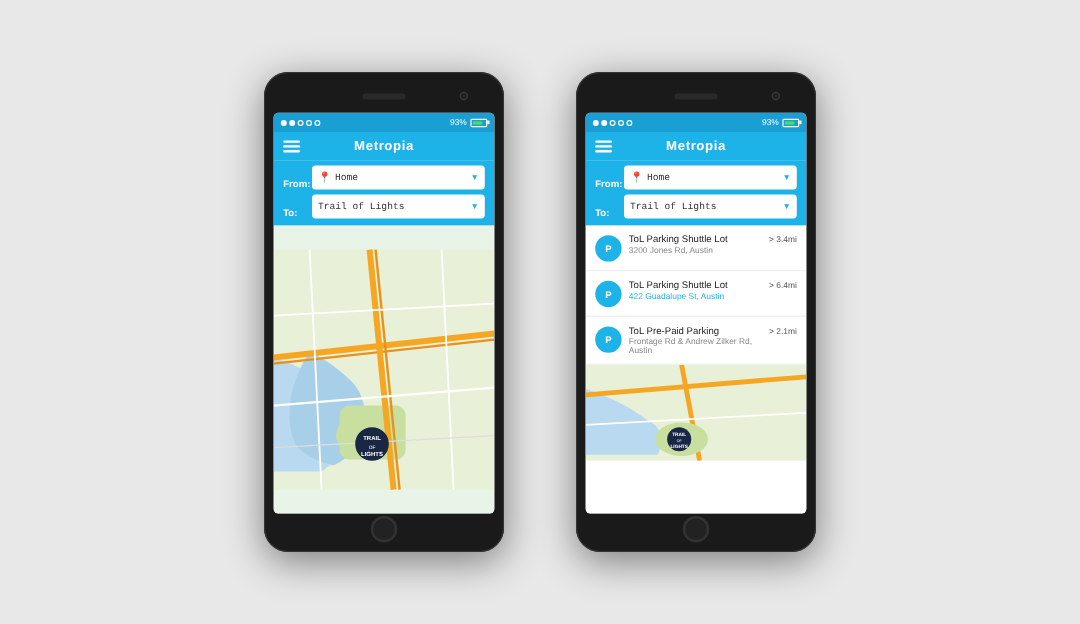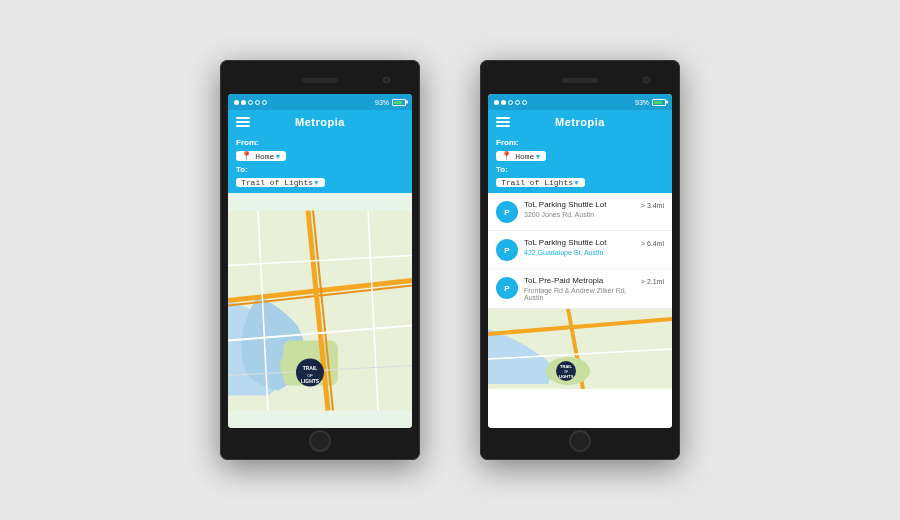--- a/index.html
+++ b/index.html
@@ -18,21 +18,21 @@
     .phone-wrapper {
       display: flex;
       flex-direction: column;
       align-items: center;
     }
 
     .phone {
       width: 200px;
       height: 400px;
       background: #1a1a1a;
-      border-radius: 8px;
+      border-radius: 20px;
       padding: 10px 8px;
       box-shadow: 0 8px 32px rgba(0,0,0,0.45), inset 0 0 0 1px #333;
       display: flex;
       flex-direction: column;
       position: relative;
     }
 
     .phone-top {
       display: flex;
       justify-content: center;
@@ -177,23 +177,22 @@
     .form-area {
       background: #1db3e8;
       padding: 4px 8px 6px;
       display: flex;
       flex-direction: column;
       gap: 4px;
     }
 
     .field-row {
       display: flex;
-      align-items: flex-start;
+      align-items: flex-end;
       gap: 4px;
-      flex-direction: column;
     }
 
     .field-label {
       color: #fff;
       font-size: 8px;
       font-weight: 600;
       width: 20px;
       flex-shrink: 0;
     }
 
@@ -486,21 +485,21 @@
             </div>
           </div>
           <div class="result-dist">&gt; 6.4mi</div>
         </div>
 
         <div class="result-item">
           <div class="result-icon">
             <span>P</span>
           </div>
           <div class="result-info">
-            <div class="result-name">ToL Pre-Paid Metropia</div>
+            <div class="result-name">ToL Pre-Paid Parking</div>
             <div class="result-addr">Frontage Rd &amp; Andrew Zilker Rd, Austin</div>
           </div>
           <div class="result-dist">&gt; 2.1mi</div>
         </div>
 
         <div style="flex:1; overflow:hidden; position:relative; min-height:60px;">
           <svg width="184" height="80" viewBox="0 0 184 80" xmlns="http://www.w3.org/2000/svg">
             <rect width="184" height="80" fill="#e8f0d8"></rect>
             <path d="M0,20 Q30,30 50,45 Q70,55 60,75 L0,75Z" fill="#b8d9f0"></path>
             <line x1="0" y1="25" x2="184" y2="10" stroke="#f5a623" stroke-width="4"></line>

